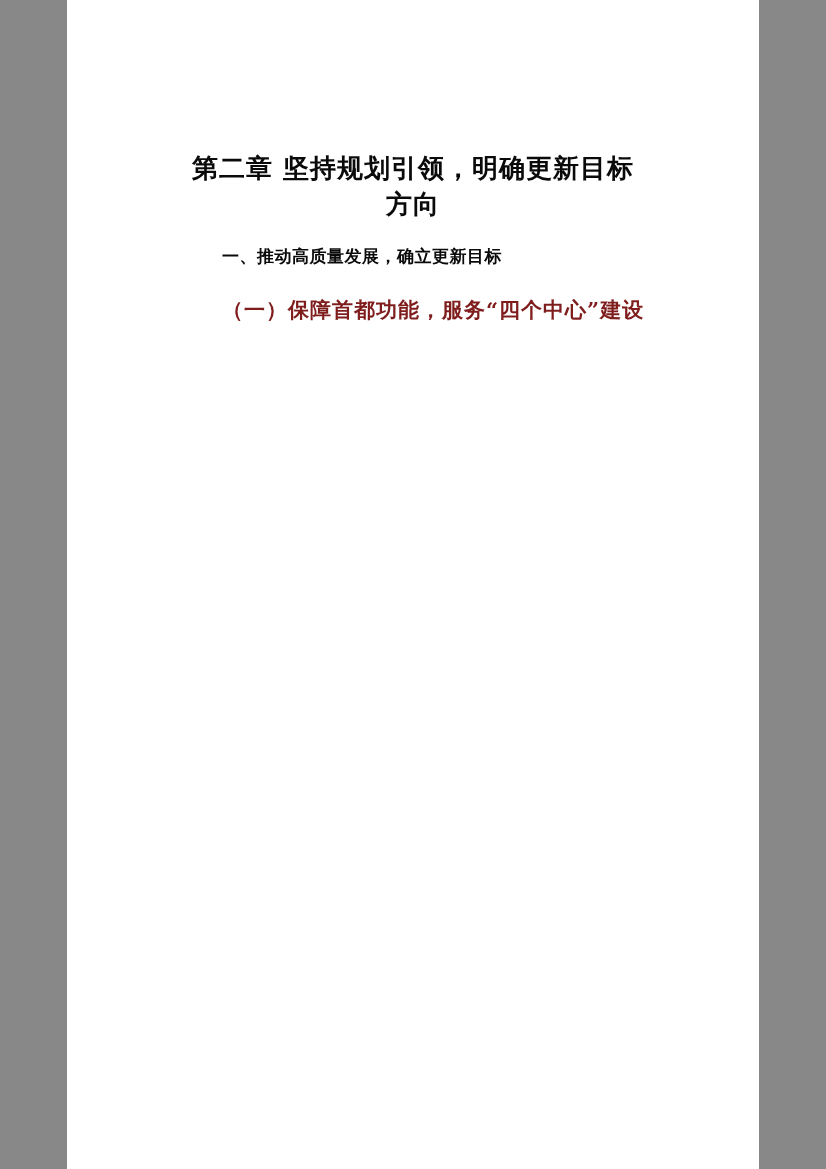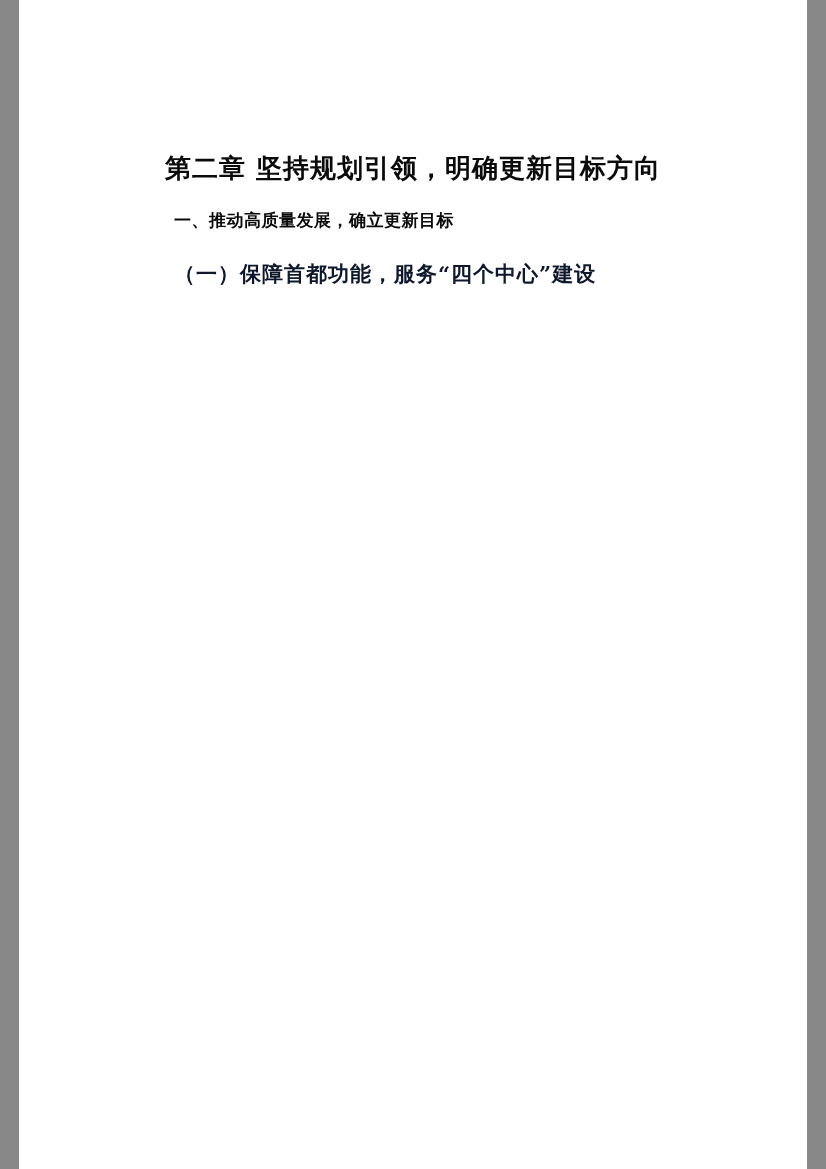--- a/index.html
+++ b/index.html
@@ -1,19 +1,19 @@
 <!DOCTYPE html>
 <html lang="zh"><head>
 <meta charset="utf-8">
 <style>
   * { margin: 0; padding: 0; box-sizing: border-box; }
   html, body { background: #888; }
   .page {
     position: relative;
-    width: 788px;
+    width: 692px;
     height: 1169px;
     margin: 0 auto;
     background: #ffffff;
     color: #111111;
     overflow: hidden;
   }
   .content {
     position: absolute;
     left: 113px;
     right: 113px;
@@ -53,21 +53,21 @@
   }
   .subsection-heading {
     margin-top: 26px;
     margin-bottom: 15px;
     padding-left: 42px;
     font-family: "DejaVu Serif", "Liberation Serif", serif;
     font-weight: bold;
     font-size: 21px;
     line-height: 28px;
     letter-spacing: 1px;
-    color: #0f172a;
+    color: #7f1d1d;
   }
   .page-number {
     position: absolute;
     left: 0;
     right: 0;
     top: 1084px;
     text-align: center;
     font-family: "DejaVu Serif", "Liberation Serif", serif;
     font-size: 16px;
     color: #333333;

